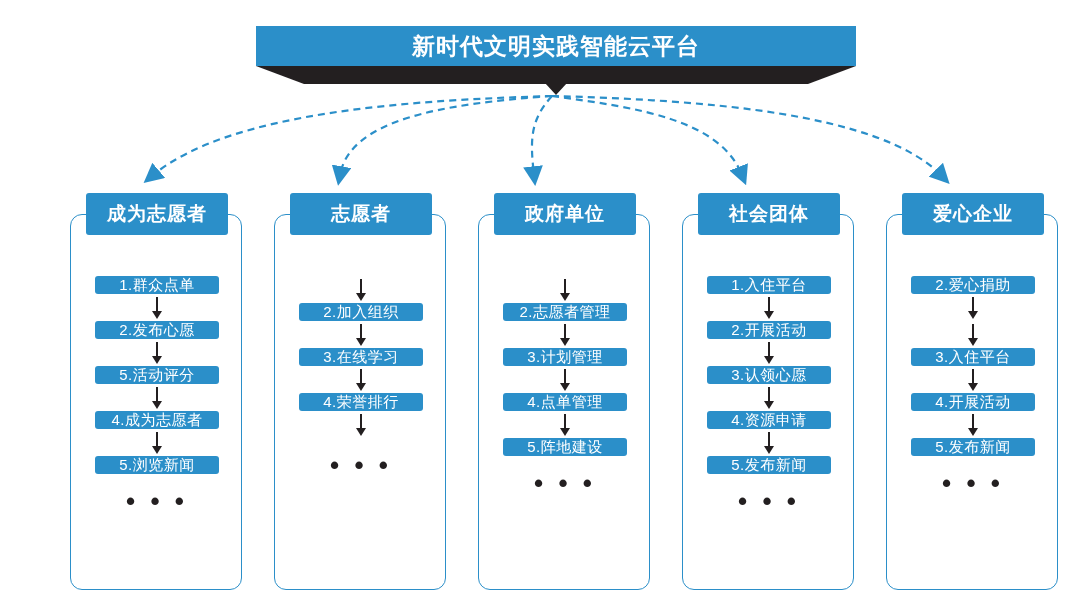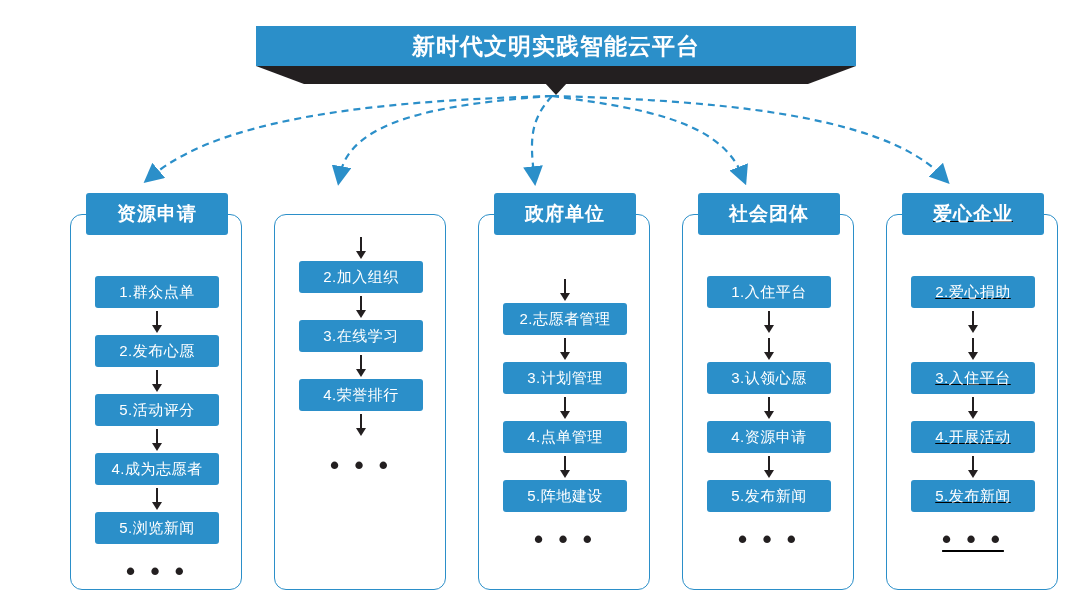--- a/index.html
+++ b/index.html
@@ -77,21 +77,21 @@
     justify-content: flex-start;
     padding-left: 70px;
     box-sizing: border-box;
     z-index: 3;
   }
   .column {
     width: 174px;
     margin-right: 30px;
     position: relative;
   }
-  .column:last-child { margin-right: 0; text-decoration: underline; }
+  .column:last-child { margin-right: 0; }
 
   .col-frame {
     position: absolute;
     left: 0;
     top: 21px;
     width: 172px;
     height: 376px;
     border: 1.5px solid #2b8fc9;
     border-radius: 12px;
     box-sizing: border-box;
@@ -119,21 +119,21 @@
   .col-items {
     position: relative;
     z-index: 2;
     margin-top: 41px;
     display: flex;
     flex-direction: column;
     align-items: center;
   }
   .item {
     width: 124px;
-    height: 32px;
+    height: 18px;
     background: #2b8fc9;
     border-radius: 3px;
     color: #ffffff;
     font-size: 15px;
     display: flex;
     align-items: center;
     justify-content: center;
     letter-spacing: 0.5px;
   }
   .down-arrow {
@@ -199,37 +199,38 @@
   <div class="ribbon-tip"></div>
 
   <div class="title-banner">
     <span class="title-text">新时代文明实践智能云平台</span>
   </div>
 
   <div class="columns">
 
     <div class="column">
       <div class="col-frame"></div>
-      <div class="col-head">资源申请</div>
+      <div class="col-head">成为志愿者</div>
       <div class="col-items">
         <div class="item">1.群众点单</div>
         <div class="down-arrow"></div>
         <div class="item">2.发布心愿</div>
         <div class="down-arrow"></div>
         <div class="item">5.活动评分</div>
         <div class="down-arrow"></div>
         <div class="item">4.成为志愿者</div>
         <div class="down-arrow"></div>
         <div class="item">5.浏览新闻</div>
         <div class="ellipsis">• • •</div>
       </div>
     </div>
 
     <div class="column">
       <div class="col-frame"></div>
+      <div class="col-head">志愿者</div>
       <div class="col-items">
         <div class="down-arrow"></div>
         <div class="item">2.加入组织</div>
         <div class="down-arrow"></div>
         <div class="item">3.在线学习</div>
         <div class="down-arrow"></div>
         <div class="item">4.荣誉排行</div>
         <div class="down-arrow"></div>
         <div class="ellipsis">• • •</div>
       </div>
@@ -250,20 +251,21 @@
         <div class="ellipsis">• • •</div>
       </div>
     </div>
 
     <div class="column">
       <div class="col-frame"></div>
       <div class="col-head">社会团体</div>
       <div class="col-items">
         <div class="item">1.入住平台</div>
         <div class="down-arrow"></div>
+        <div class="item">2.开展活动</div>
         <div class="down-arrow"></div>
         <div class="item">3.认领心愿</div>
         <div class="down-arrow"></div>
         <div class="item">4.资源申请</div>
         <div class="down-arrow"></div>
         <div class="item">5.发布新闻</div>
         <div class="ellipsis">• • •</div>
       </div>
     </div>
 

